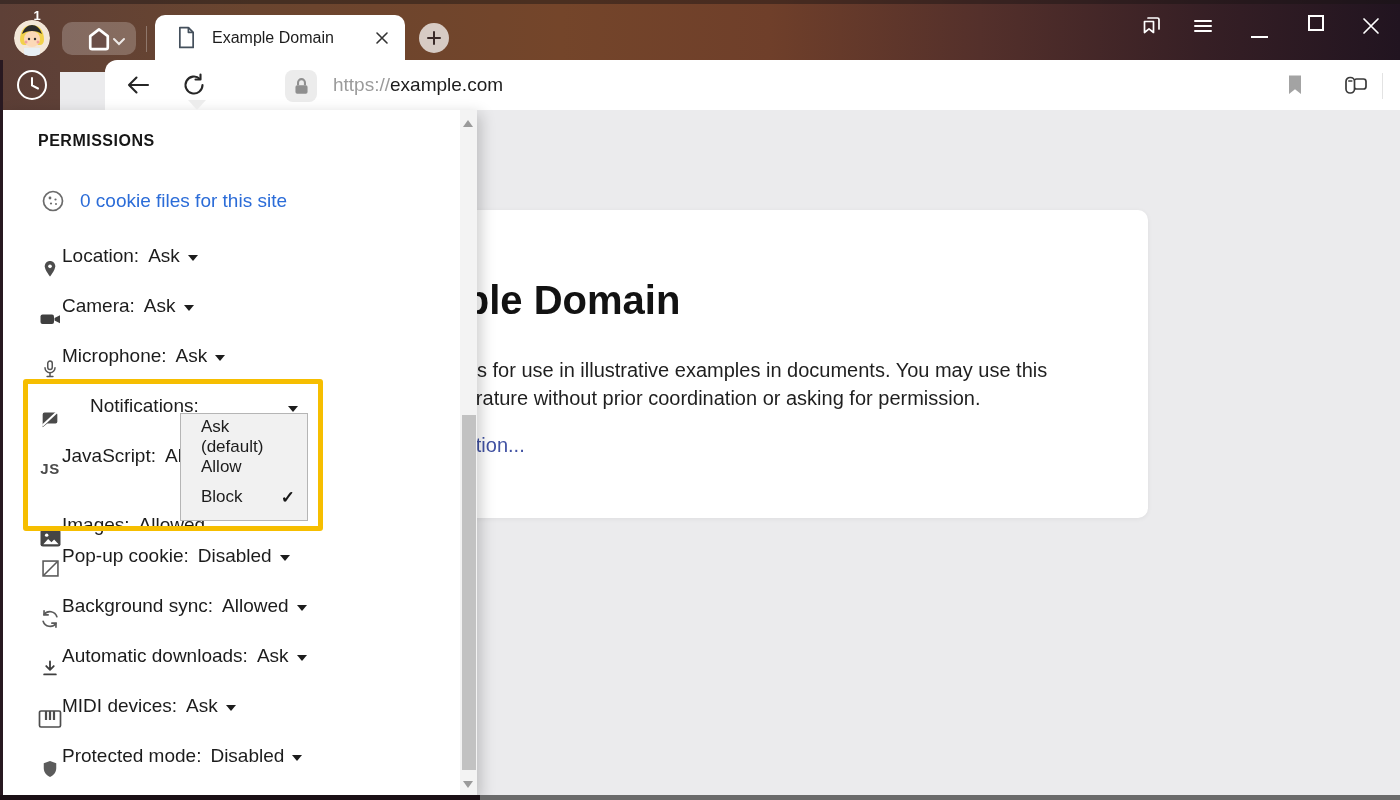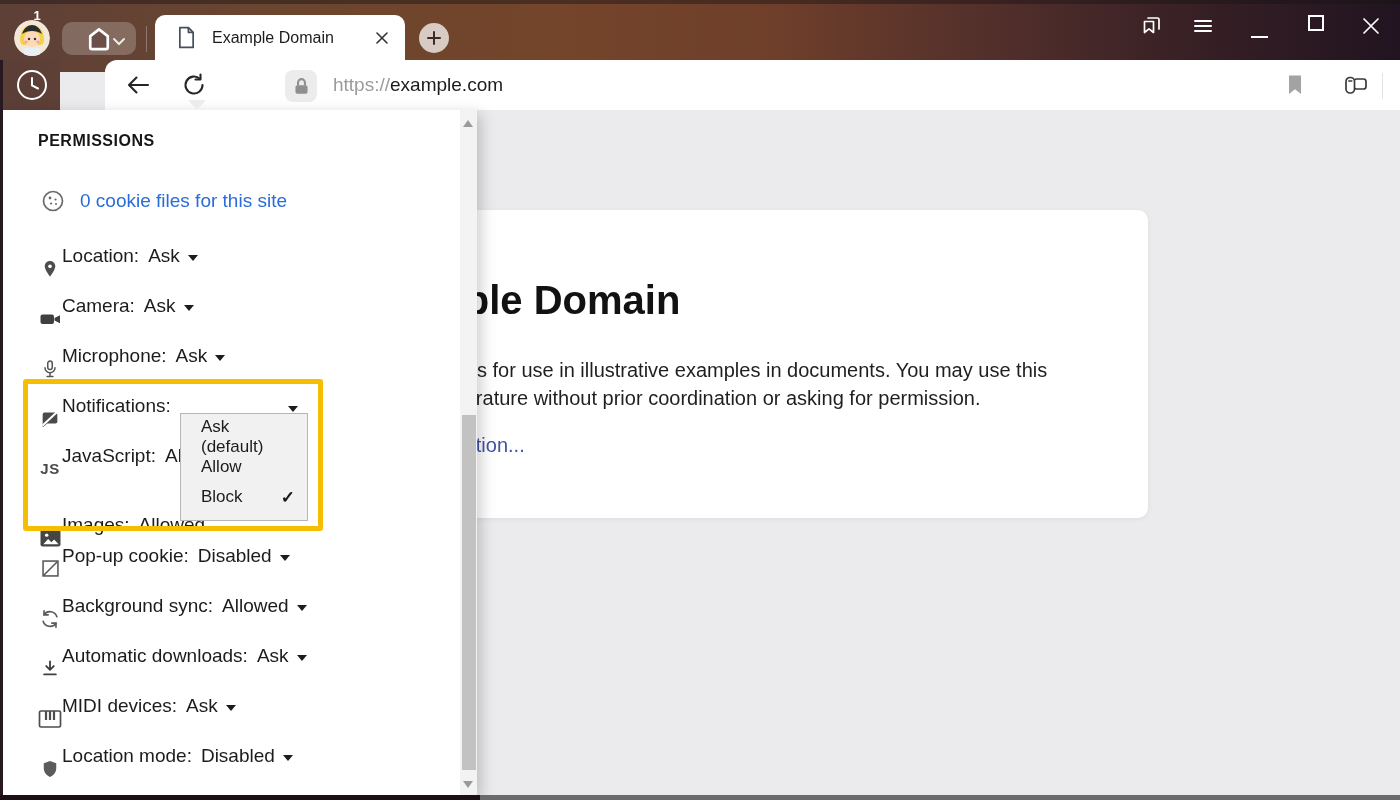--- a/index.html
+++ b/index.html
@@ -261,21 +261,21 @@
           <rect x="9.3" y="2.5" width="5.4" height="10" rx="2.7" fill="none" stroke="#555" stroke-width="1.8"></rect>
           <path d="M6 10.5a6 6 0 0 0 12 0" fill="none" stroke="#555" stroke-width="1.8" stroke-linecap="round"></path>
           <path d="M12 16.5v4M8.5 21h7" stroke="#555" stroke-width="1.8" stroke-linecap="round"></path>
         </svg>
     </span>
     <span class="perm-label">Microphone:</span>
     <span class="perm-value">Ask</span>
     <span class="caret"></span>
   </div>
 
-  <div class="perm-row" style="top:393px; width:270px;">
+  <div class="perm-row" style="top:393px; width:270px;gap:28px;">
     <span class="perm-icon">
       <svg width="24" height="22" viewBox="0 0 24 24">
           <path d="M4 7a2 2 0 0 1 2-2h12a2 2 0 0 1 2 2v8a2 2 0 0 1-2 2H9l-5 4z" fill="#4a4a4a"></path>
           <path d="M4.5 18.5 20 4" stroke="#fff" stroke-width="2.2" stroke-linecap="round"></path>
         </svg>
     </span>
     <span class="perm-label">Notifications:</span>
     <span class="perm-value"></span>
     <span class="caret caret-notif"></span>
   </div>
@@ -349,21 +349,21 @@
     <span class="perm-value">Ask</span>
     <span class="caret"></span>
   </div>
 
   <div class="perm-row" style="top:743px;">
     <span class="perm-icon">
       <svg width="20" height="22" viewBox="0 0 24 24">
           <path d="M12 2.5 19.5 5v5.8c0 5.2-3.1 8.6-7.5 10.7-4.4-2.1-7.5-5.5-7.5-10.7V5z" fill="#5b5b5b"></path>
         </svg>
     </span>
-    <span class="perm-label">Location mode:</span>
+    <span class="perm-label">Protected mode:</span>
     <span class="perm-value">Disabled</span>
     <span class="caret"></span>
   </div>
 
   <div class="dropdown">
     <div class="dd-item">
       <span>Ask (default)</span>
       <span class="dd-check"></span>
     </div>
     <div class="dd-item">

